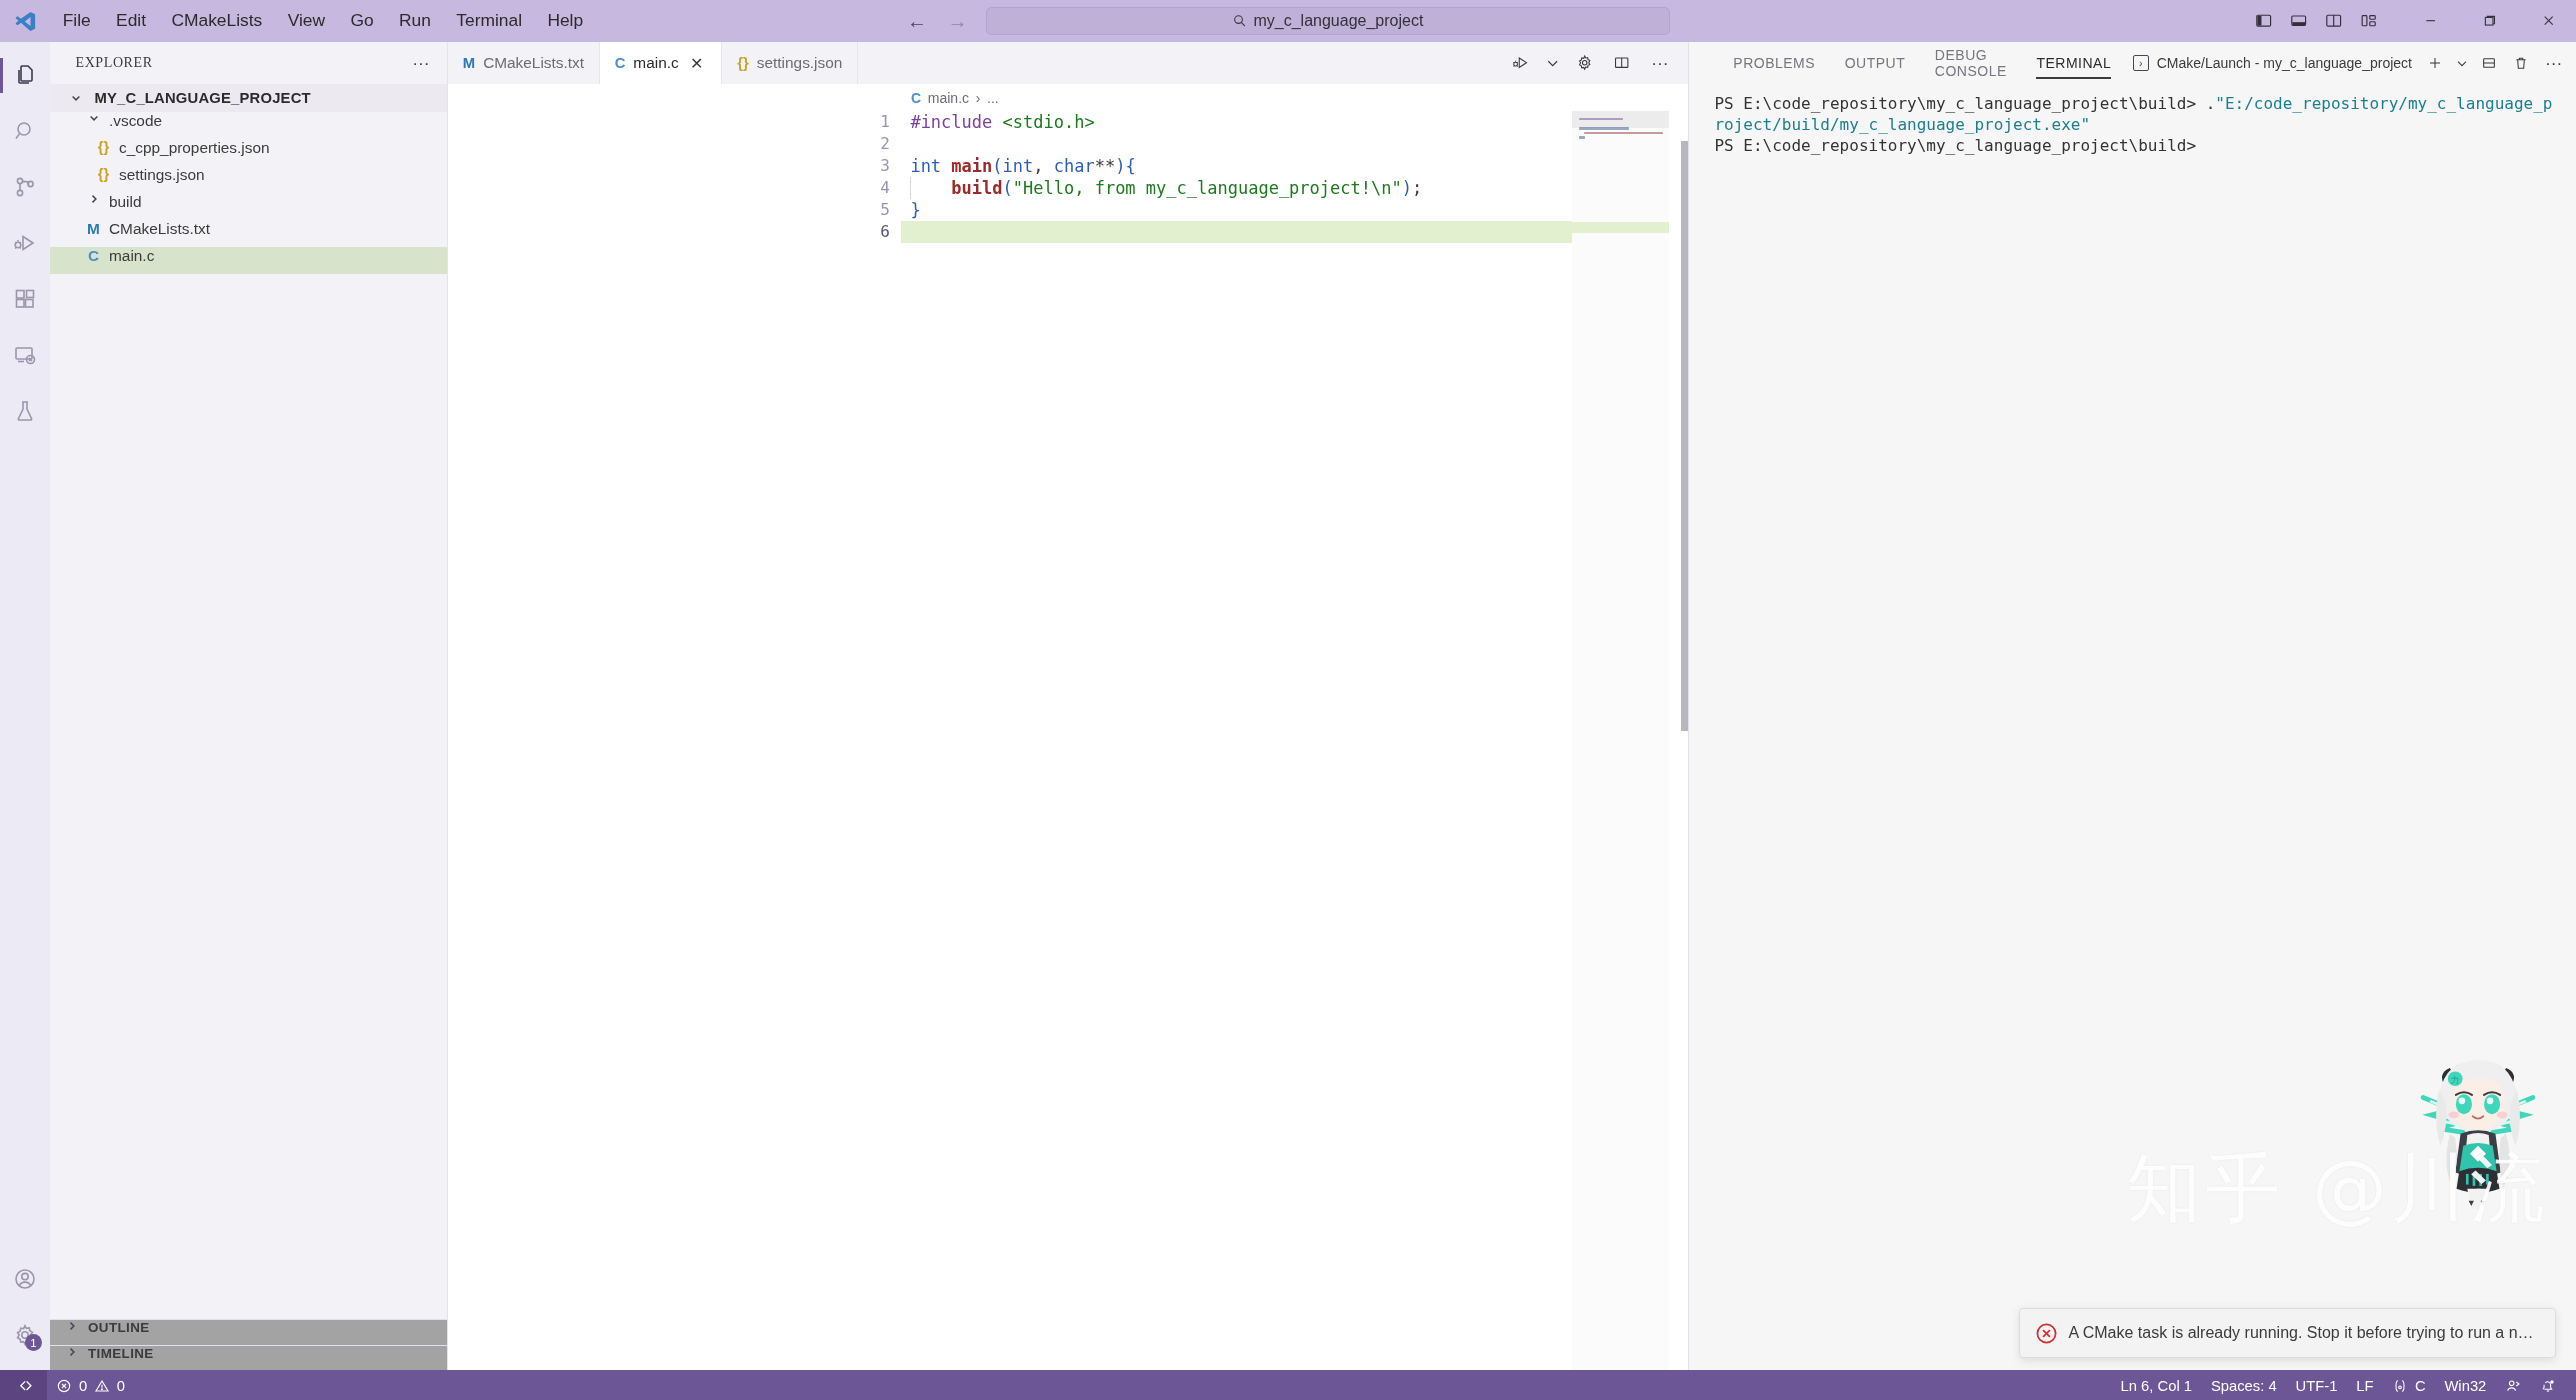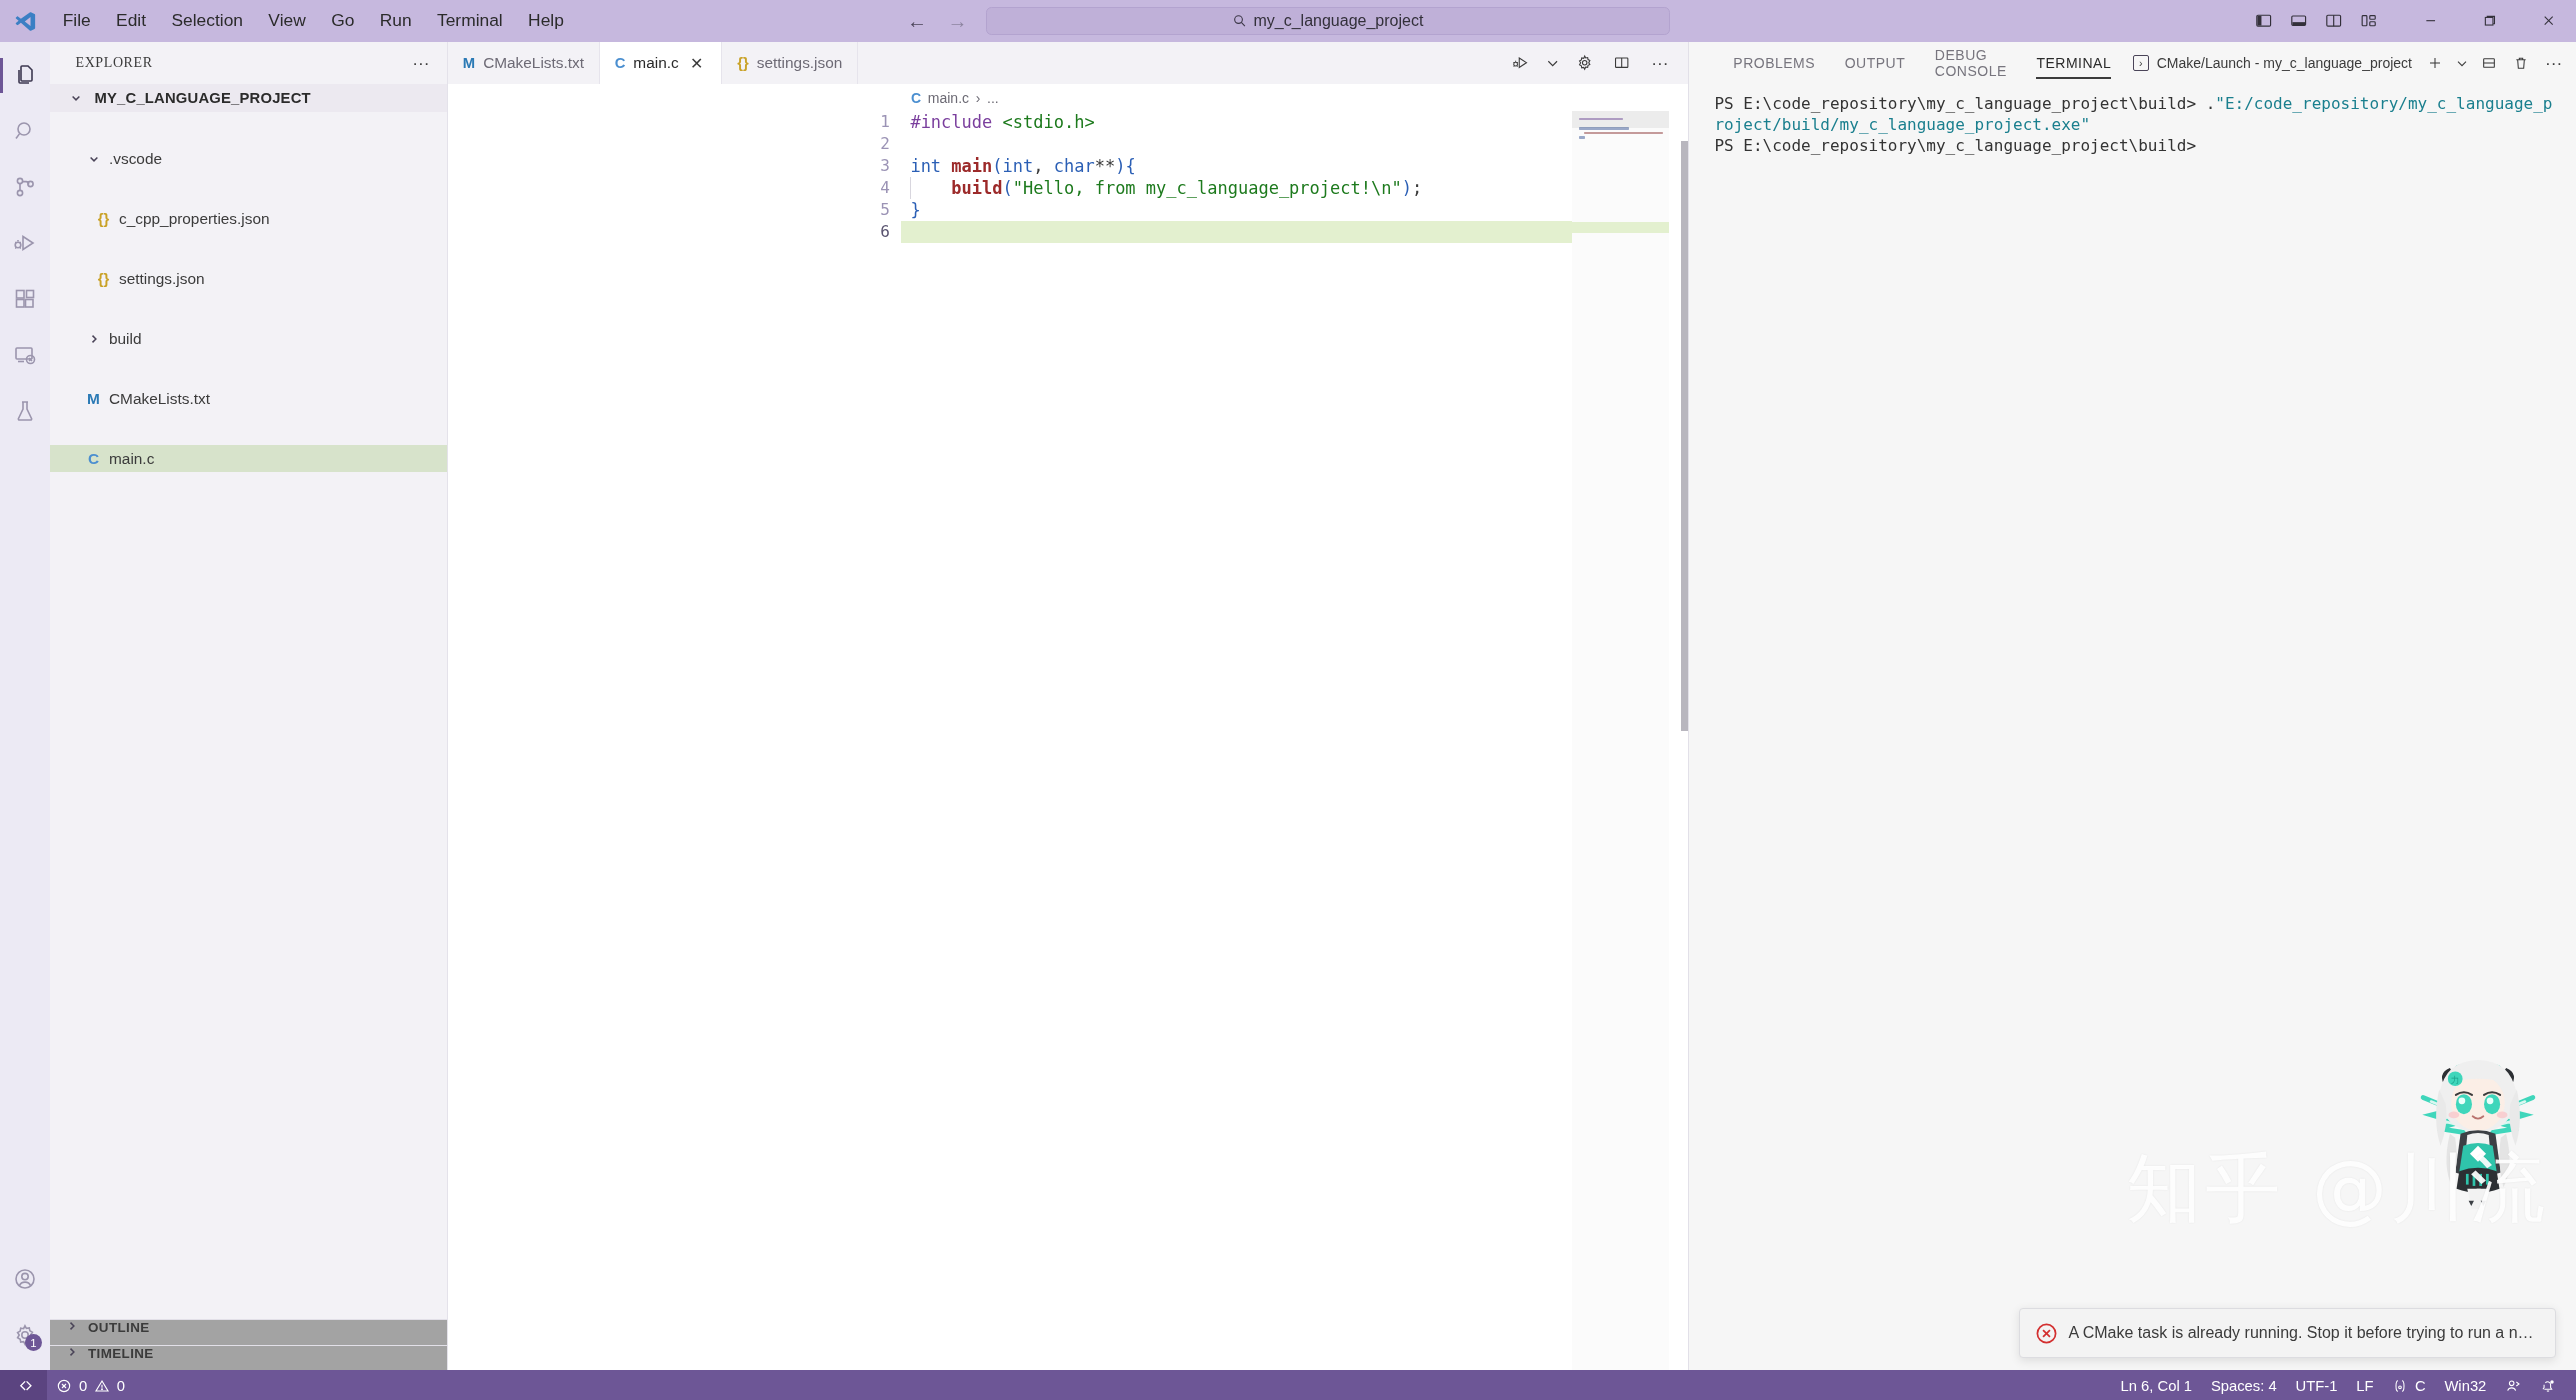--- a/index.html
+++ b/index.html
@@ -64,21 +64,21 @@
   .sb-header {
     height:42px; display:flex; align-items:center; padding:0 8px 0 25.5px; flex:0 0 42px;
   }
   .sb-title { font-size:14px; letter-spacing:0.6px; color:#3b3b3b;font-family:Liberation Serif, serif; }
   .sb-dots { margin-left:auto; font-size:17.4px; color:#3b3b3b; padding:0 9.4px; line-height:0.6;}
   .sb-body { flex:1 1 auto; overflow:hidden; background:#f3f2f6; }
   .tree-root {
     height:28px; display:flex; align-items:center; gap:6.7px; padding-left:14.8px;
     background:#ece9f0; font-size:14.8px; font-weight:bold; color:#2b2b2b; letter-spacing:0.2px;
   }
-  .row { height:27px; display:flex; align-items:center; font-size:15.4px; color:#3b3b3b; white-space:nowrap;margin-top:33px; }
+  .row { height:27px; display:flex; align-items:flex-start; font-size:15.4px; color:#3b3b3b; white-space:nowrap; }
   .row.selected { background:#d7e3cb; }
   .chev { width:23px; display:flex; align-items:center; justify-content:center; }
   .chev svg { width:12px; height:12px; stroke:#4a4458; stroke-width:2; fill:none; }
   .ficon { width:23px; text-align:center; font-size:13.4px; font-weight:bold; }
   .ficon.json { color:#c9a227; font-size:14.8px; }
   .ficon.mk { color:#2b7ab5; font-size:15.4px; }
   .ficon.c { color:#4b8fd0; font-size:15.4px; }
   .fname { padding-left:4px; }
   .sb-foot { flex:0 0 auto; }
   .sb-sect {
@@ -192,21 +192,21 @@
 
   <div class="titlebar">
     <div class="tb-logo">
       <svg viewBox="0 0 32 32">
           <path d="M23.5 3.2 28.6 5.7c.5.2.8.7.8 1.3v18c0 .6-.3 1.1-.8 1.3l-5.1 2.5c-.5.3-1.2.2-1.6-.2L9.6 17.9l-4.1 3.1c-.4.3-.9.3-1.2 0l-1.6-1.4c-.4-.4-.4-1 0-1.4l3.7-3.2-3.7-3.2c-.4-.4-.4-1 0-1.4l1.6-1.4c.3-.3.8-.3 1.2 0l4.1 3.1L21.9 3.4c.4-.4 1.1-.5 1.6-.2zM23 9.8 15 16l8 6.2V9.8z" fill="#3b7fc4"></path>
         </svg>
     </div>
     <div class="menu">
       <div class="menu-item">File</div>
       <div class="menu-item">Edit</div>
-      <div class="menu-item">Selection</div>
+      <div class="menu-item">CMakeLists</div>
       <div class="menu-item">View</div>
       <div class="menu-item">Go</div>
       <div class="menu-item">Run</div>
       <div class="menu-item">Terminal</div>
       <div class="menu-item">Help</div>
     </div>
 
     <div class="tb-center">
       <div class="tb-center-inner">
         <div class="nav-arrow">←</div>

